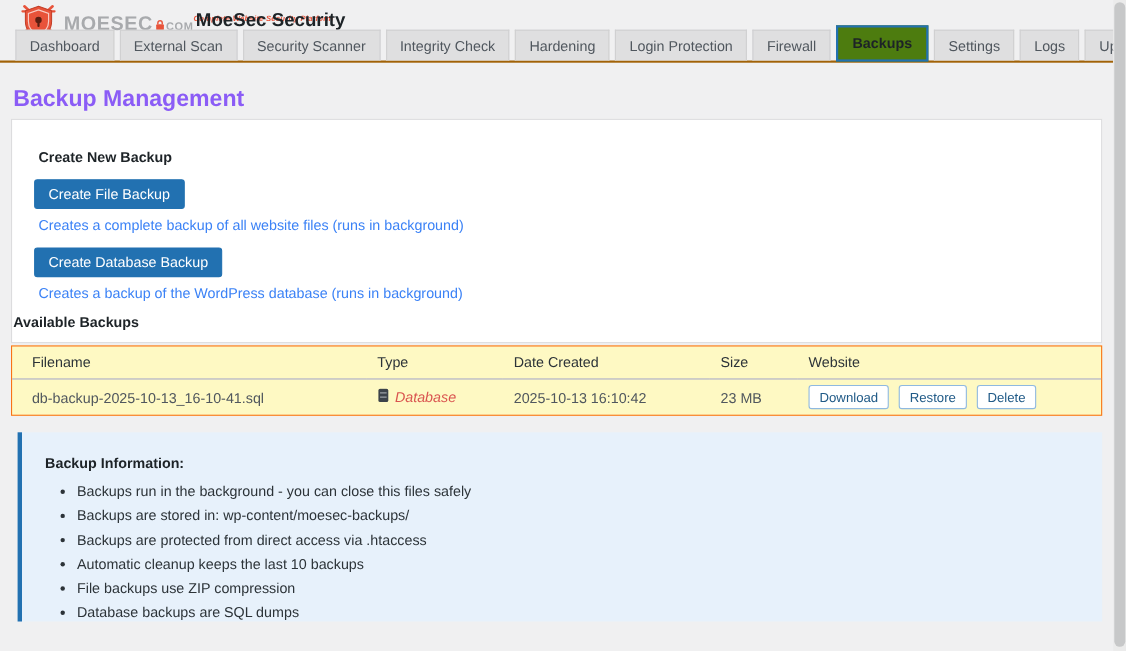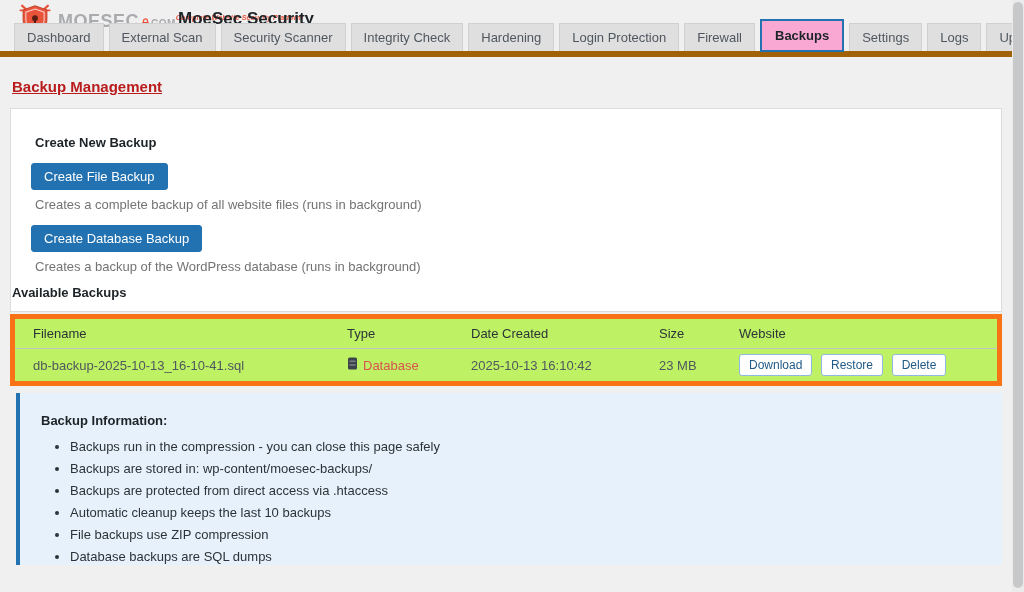--- a/index.html
+++ b/index.html
@@ -18,65 +18,65 @@
   .brand-main { font-size:18px; font-weight:800; letter-spacing:.5px; color:#a8aaad; }
   .brand-tld  { font-size:10px; font-weight:800; color:#a8aaad; letter-spacing:.5px; }
   .lock-glyph { display:inline-block; width:8px; height:9px; position:relative; top:1px; }
   .tagline { font-size:7px; font-weight:700; font-style:italic; color:#e8533a; margin-top:2px; letter-spacing:.2px; }
   .page-app-title { position:absolute; left:178px; top:9px; font-size:17px; font-weight:600; color:#1d2327; }
 
   
   .tabbar {
     position:absolute; top:37px; left:0; right:12px; height:20px;
     display:flex; align-items:flex-end; padding-left:14px;
-    border-bottom:6px solid #a16207;
+    border-bottom:2px solid #a16207;
   }
   .tab {
     background:#dfdfe0; color:#50575e; font-size:13px;
     padding:6px 12px; margin-right:5px; cursor:pointer;
     border:1px solid #d0d0d1; border-bottom:none; white-space:nowrap;
   }
   .tab.active {
-    background:#f9a8d4; color:#1d2327; font-weight:700;
+    background:#4d7c0f; color:#1d2327; font-weight:700;
     border:2px solid #2271b1; padding:7px 13px; margin-bottom:-1px;
   }
 
   
-  .page-heading { position:absolute; top:78px; left:12px; font-size:15px; font-weight:700; color:#b91c1c;text-decoration:underline; }
+  .page-heading { position:absolute; top:78px; left:12px; font-size:21px; font-weight:700; color:#8b5cf6; }
   .section-heading { position:absolute; top:285px; left:12px; font-size:13px; font-weight:700; color:#1d2327; }
 
   
   .card {
     position:absolute; top:108px; left:10px; right:22px; height:204px;
     background:#ffffff; border:1px solid #dcdcde; padding:26px 20px;
   }
   .card-heading { font-size:13px; font-weight:700; color:#1d2327; margin:0 0 13px 4px; }
   .btn-primary {
     display:inline-block; background:#2271b1; color:#ffffff; border:1px solid #2271b1;
     border-radius:3px; font-size:13px; padding:5px 12px; cursor:pointer;
     font-family:inherit;
   }
-  .btn-desc { margin:7px 0 13px 4px; color:#737373; font-size:13px; }
+  .btn-desc { margin:7px 0 13px 4px; color:#3b82f6; font-size:13px; }
 
   
   .table-card {
     position:absolute; top:314px; left:10px; right:22px;
-    background:#bef264; border:5px solid #f97316;
+    background:#fef9c3; border:1px solid #f97316;
   }
   table { width:100%; border-collapse:collapse; }
   th {
     text-align:left; font-weight:400; font-size:13px; color:#2c3338;
     padding:7px 10px; border-bottom:1px solid #c3c4c7;
   }
   td { font-size:13px; color:#50575e; padding:5px 10px; }
   th.col-filename, td.col-filename { width:322px; padding-left:18px; }
   th.col-type, td.col-type { width:124px; }
   th.col-date, td.col-date { width:188px; }
   th.col-size, td.col-size { width:80px; }
-  .type-cell { display:flex; align-items:center; gap:5px; }
+  .type-cell { display:flex; gap:5px;font-style:italic; }
   .type-label { color:#d9534f; }
   .btn-secondary {
     display:inline-block; background:#ffffff; color:#205a87; border:1px solid #8fb9e0;
     border-radius:3px; font-size:12px; padding:3px 9px; margin-right:5px; cursor:pointer;
     font-family:inherit;
   }
 
   
   .info-box {
     position:absolute; top:393px; left:16px; right:22px; height:172px;
@@ -189,21 +189,21 @@
           <button class="btn-secondary">Delete</button>
         </td>
       </tr>
     </tbody>
   </table>
 </div>
 
 <div class="info-box">
   <h4 class="info-heading">Backup Information:</h4>
   <ul class="info-list">
-    <li>Backups run in the compression - you can close this page safely</li>
+    <li>Backups run in the background - you can close this files safely</li>
     <li>Backups are stored in: wp-content/moesec-backups/</li>
     <li>Backups are protected from direct access via .htaccess</li>
     <li>Automatic cleanup keeps the last 10 backups</li>
     <li>File backups use ZIP compression</li>
     <li>Database backups are SQL dumps</li>
   </ul>
 </div>
 
 <div class="scrollbar">
   <div class="scroll-thumb"></div>

